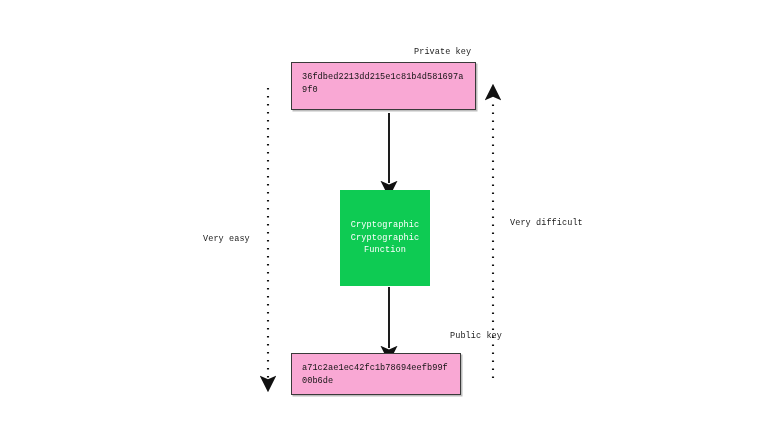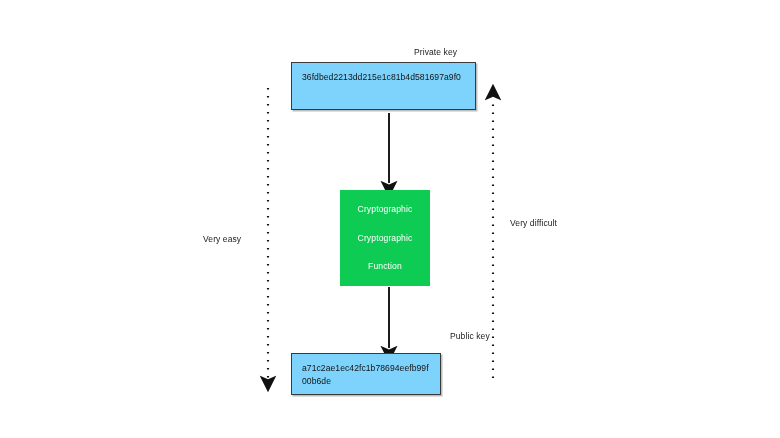--- a/index.html
+++ b/index.html
@@ -6,55 +6,54 @@
     margin: 0;
     padding: 0;
     background: #ffffff;
   }
   #canvas {
     position: relative;
     width: 780px;
     height: 438px;
     background: #ffffff;
     overflow: hidden;
-    font-family: Liberation Sans, sans-serif;
+    font-family: Liberation Mono, monospace;
     color: #222222;
   }
   .label {
     position: absolute;
     font-size: 8.5px;
     line-height: 11px;
     color: #1b1b1b;
     white-space: nowrap;
     letter-spacing: 0.1px;
   }
   .keybox {
     position: absolute;
     box-sizing: border-box;
-    background: #7dd3fc;
+    background: #f9a8d4;
     border: 1.3px solid #3a3a3a;
     box-shadow: 1.5px 1.5px 0 0 #bdbdbd;
     padding: 8px 9px 8px 10px;
   }
   .keybox .hexline {
     font-size: 8.6px;
     line-height: 12.5px;
     color: #141414;
     letter-spacing: 0.05px;
     word-break: break-all;
   }
   .greenbox {
     position: absolute;
     box-sizing: border-box;
     background: #0ECB53;
     display: flex;
     flex-direction: column;
     align-items: center;
     justify-content: center;
-    gap: 16px;
   }
   .greenbox .gline {
     color: #ffffff;
     font-size: 8.6px;
     line-height: 12.5px;
     text-align: center;
     letter-spacing: 0.1px;
   }
   .svg-layer {
     position: absolute;
@@ -100,17 +99,17 @@
   <div class="keybox" style="left:291px; top:62px; width:185px; height:48px;">
     <div class="hexline">36fdbed2213dd215e1c81b4d581697a9f0</div>
   </div>
 
   <div class="greenbox" style="left:340px; top:190px; width:90px; height:96px;">
     <div class="gline">Cryptographic</div>
     <div class="gline">Cryptographic</div>
     <div class="gline">Function</div>
   </div>
 
-  <div class="keybox" style="left:291px; top:353px; width:150px; height:42px;">
+  <div class="keybox" style="left:291px; top:353px; width:170px; height:42px;">
     <div class="hexline">a71c2ae1ec42fc1b78694eefb99f00b6de</div>
   </div>
 
 </div>
 
 </body></html>

